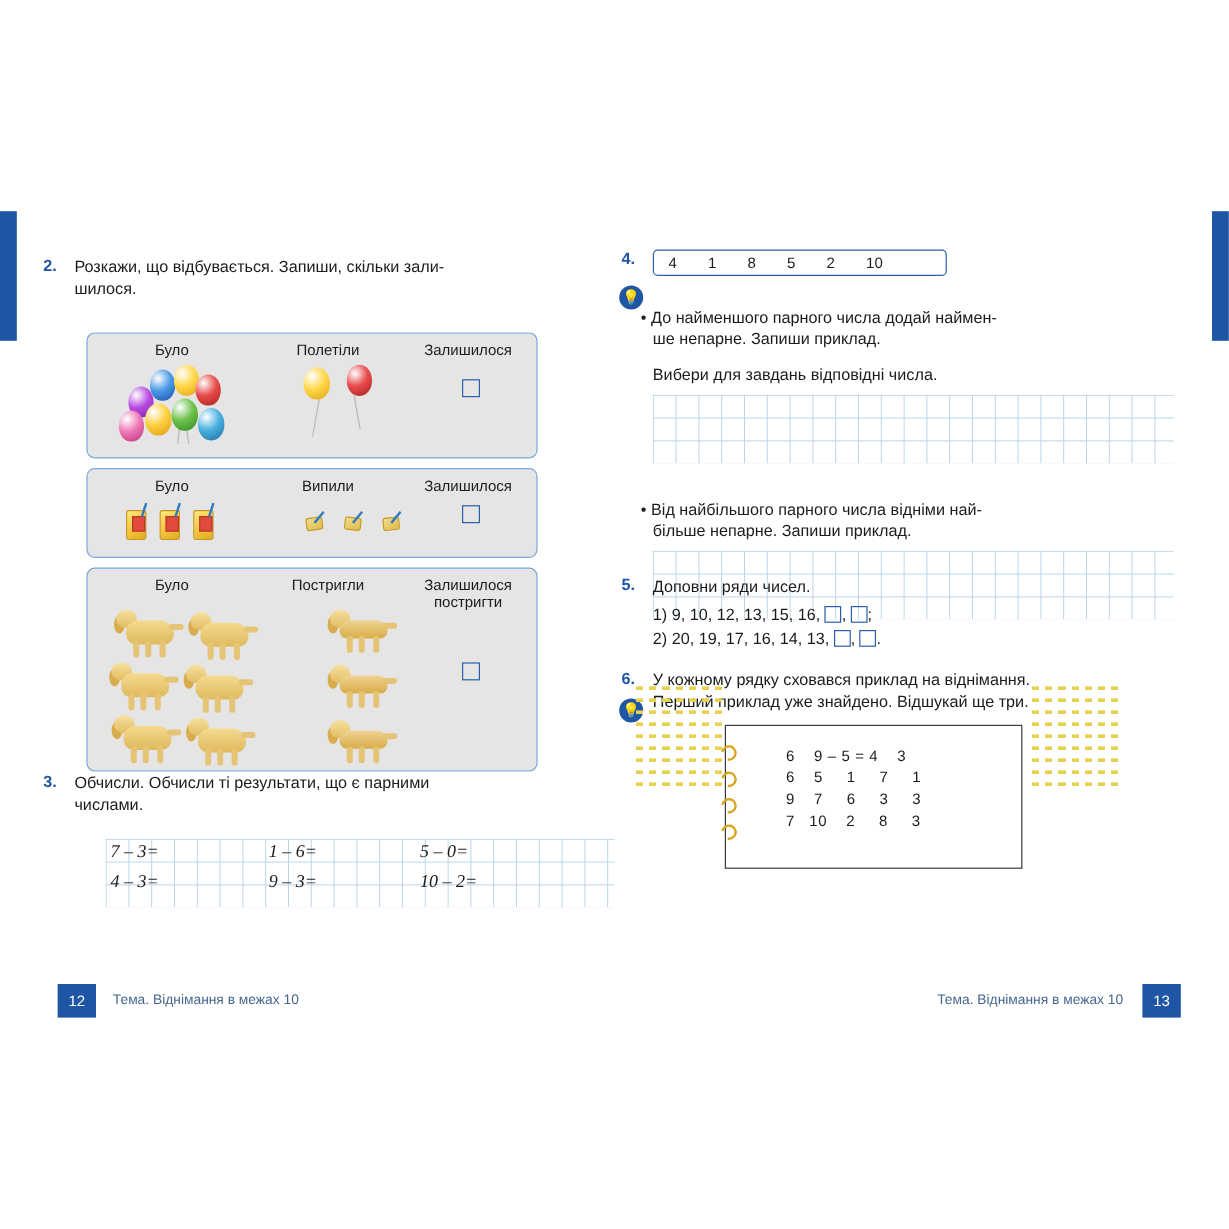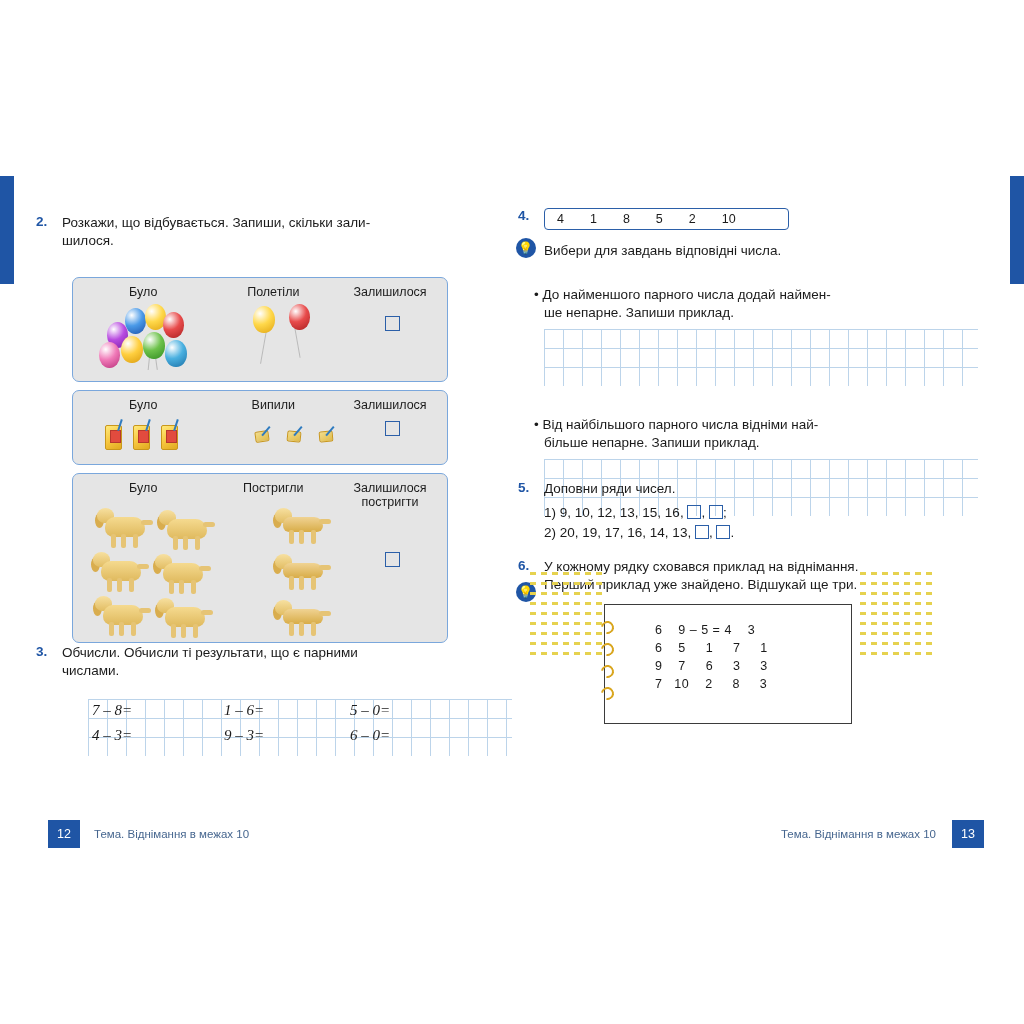--- a/index.html
+++ b/index.html
@@ -446,26 +446,26 @@
       <div class="answer-box" style="position:absolute; left:312px; top:78px;"></div>
     </div>
 
     <div class="task" style="position:absolute; left:0; top:468px; width:440px;">
       <div class="tnum">3.</div>
       <div class="tbody" style="white-space:pre-line;">Обчисли. Обчисли ті результати, що є парними
 числами.</div>
     </div>
 
     <div class="t3grid" style="position:absolute; left:26px; top:515px;">
-      <div class="eq handwrite" style="left:4px;   top:3px;">7 – 8=</div>
+      <div class="eq handwrite" style="left:4px;   top:3px;">7 – 3=</div>
       <div class="eq handwrite" style="left:136px; top:3px;">1 – 6=</div>
       <div class="eq handwrite" style="left:262px; top:3px;">5 – 0=</div>
       <div class="eq handwrite" style="left:4px;   top:28px;">4 – 3=</div>
       <div class="eq handwrite" style="left:136px; top:28px;">9 – 3=</div>
-      <div class="eq handwrite" style="left:262px; top:28px;">6 – 0=</div>
+      <div class="eq handwrite" style="left:262px; top:28px;">10 – 2=</div>
     </div>
 
     <div class="footer">
       <div class="pagenum" style="left:12px; bottom:0;margin-top:11px;">12</div>
       <div class="footline" style="left:58px; bottom:0;">Тема. Віднімання в межах 10</div>
     </div>
   </div>
 
   <div class="page right">
 
@@ -473,25 +473,25 @@
       <div class="tnum">4.</div>
       <div class="numstrip" style="margin-left:26px;">
         <span>4</span>
         <span>1</span>
         <span>8</span>
         <span>5</span>
         <span>2</span>
         <span>10</span>
       </div>
       <div class="bulb" style="top:30px;">💡</div>
-      <div class="tbody" style="margin-top:12px;">Вибери для завдань відповідні числа.</div>
       <div class="tbody" style="margin-top:8px; white-space:pre-line;">
         <span class="bullet">• </span><span>До найменшого парного числа додай наймен-
 ше непарне. Запиши приклад.</span>
       </div>
+      <div class="tbody" style="margin-top:12px;">Вибери для завдань відповідні числа.</div>
       <div class="bigrid" style="margin-left:26px; width:434px;"></div>
       <div class="tbody" style="margin-top:12px; white-space:pre-line;">
         <span class="bullet">• </span><span>Від найбільшого парного числа відніми най-
 більше непарне. Запиши приклад.</span>
       </div>
       <div class="bigrid" style="margin-left:26px; width:434px;"></div>
     </div>
 
     <div class="task" style="position:absolute; left:0; top:304px; width:460px;">
       <div class="tnum">5.</div>

